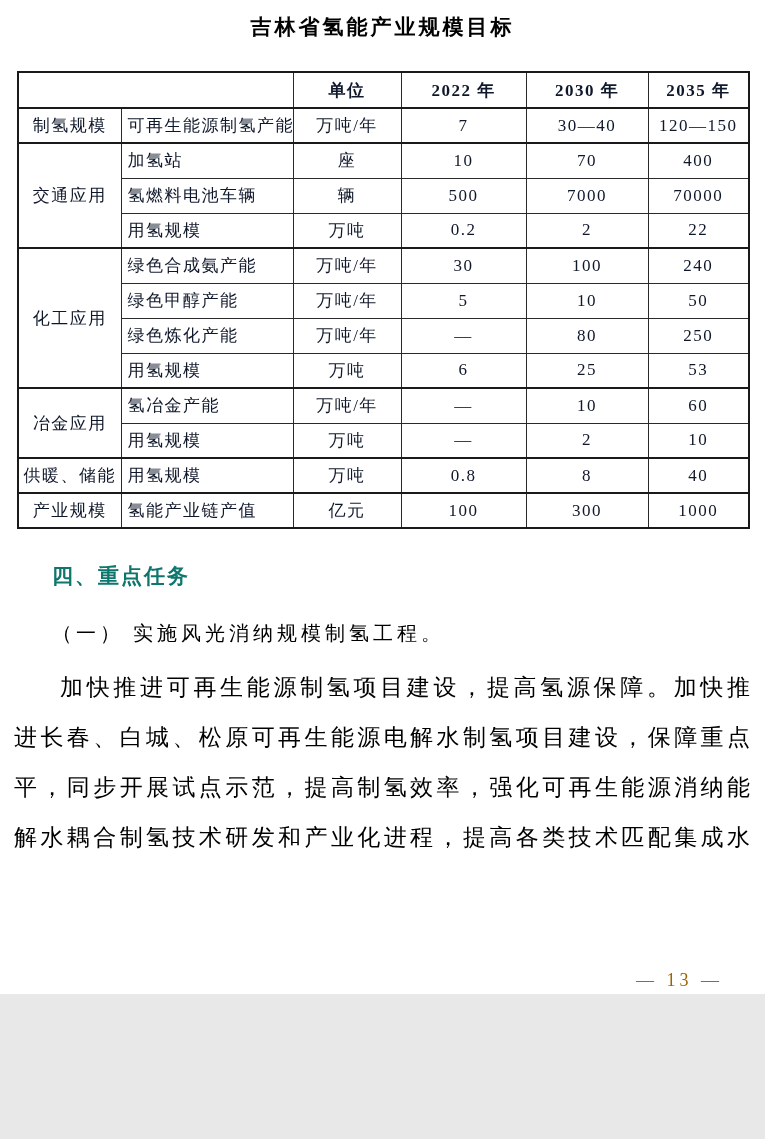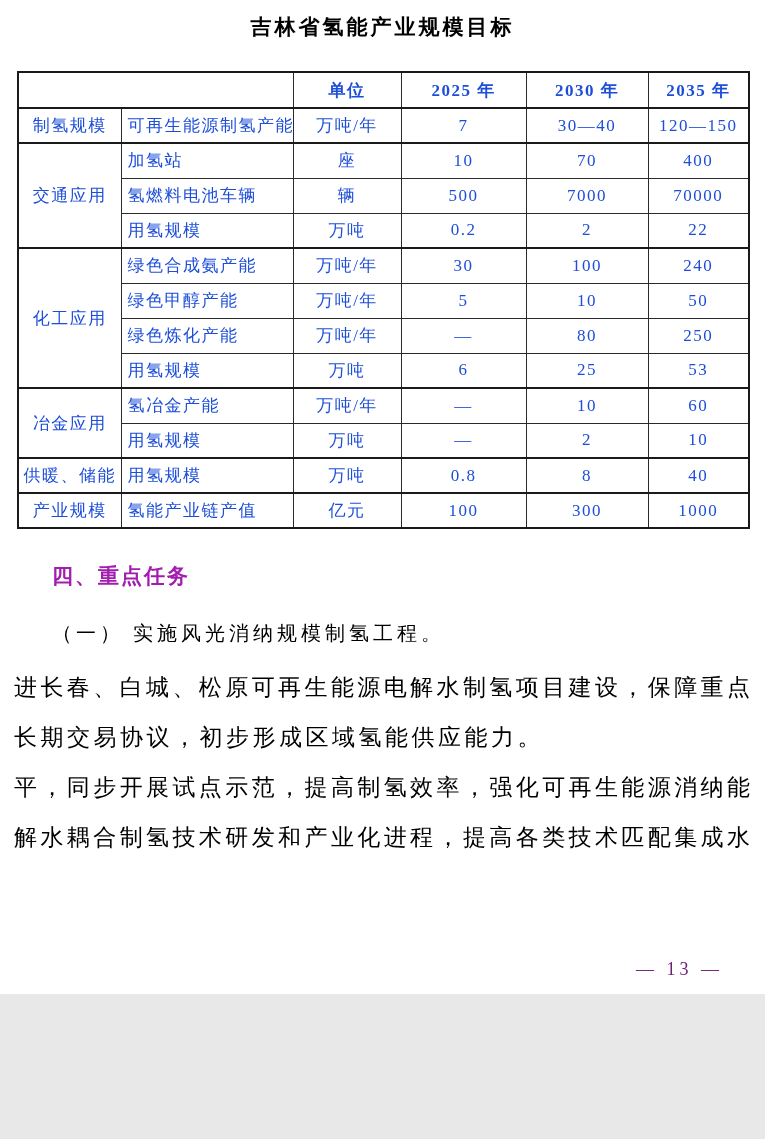--- a/index.html
+++ b/index.html
@@ -23,42 +23,42 @@
     letter-spacing: 3px;
     color: #000;
   }
   table.targets {
     border-collapse: collapse;
     table-layout: fixed;
     width: 731px;
     margin: 30px 0 0 17px;
     font-size: 17px;
     letter-spacing: 1.5px;
-    color: #1d4ed8;
+    color: #0f172a;
   }
   table.targets td {
     border: 1px solid #2a2a2a;
     text-align: center;
     vertical-align: middle;
     height: 35px;
     padding: 2px 4px;
     overflow: hidden;
     white-space: nowrap;
   }
   table.targets tr.hdr td { height: 36px; font-weight: bold; }
   table.targets { border: 2px solid #1a1a1a; }
   table.targets tr.grp td { border-top-width: 2px; border-top-color: #1a1a1a; }
   table.targets td.item { text-align: left; padding-left: 6px; }
   .h1 {
     margin: 33px 0 0 52px;
     font-family: "Liberation Sans", sans-serif;
     font-weight: bold;
     font-size: 21px;
     letter-spacing: 2px;
-    color: #a21caf;
+    color: #0f766e;
   }
   .h2 {
     margin: 30px 0 12px 52px;
     font-size: 20px;
     letter-spacing: 4px;
     color: #000;
   }
   .bodytext {
     margin: 16px 14px 0 14px;
     font-size: 23px;
@@ -72,24 +72,24 @@
     text-justify: inter-character;
     letter-spacing: 1px;
     white-space: nowrap;
     overflow: hidden;
   }
   .bline.first { text-indent: 2em; }
   .bline.short { text-align-last: left; letter-spacing: 3.5px; }
   .page-number {
     position: absolute;
     right: 42px;
-    bottom: 14px;
+    bottom: 3px;
     font-size: 18px;
     letter-spacing: 4px;
-    color: #701a75;
+    color: #a16207;
     margin-top: 34px;
   }
 </style>
 </head>
 <body>
 
 <div class="page">
 
   <div class="doc-title">吉林省氢能产业规模目标</div>
 
@@ -99,21 +99,21 @@
         <col style="width:172px">
         <col style="width:108px">
       <col style="width:125px">
         <col style="width:122px">
         <col style="width:101px">
     </colgroup>
     <tbody>
         <tr class="hdr">
       <td colspan="2"></td>
       <td>单位</td>
-      <td>2025 年</td>
+      <td>2022 年</td>
       <td>2030 年</td>
       <td>2035 年</td>
     </tr>
 
     <tr class="grp">
       <td>制氢规模</td>
       <td class="item">可再生能源制氢产能</td>
       <td>万吨/年</td>
       <td>7</td>
       <td>30—40</td>
@@ -206,21 +206,21 @@
       <td>300</td>
       <td>1000</td>
     </tr>
   </tbody>
     </table>
 
   <div class="h1">四、重点任务</div>
   <div class="h2">（一） 实施风光消纳规模制氢工程。</div>
 
   <div class="bodytext">
+    <div class="bline first">加快推进可再生能源制氢项目建设，提高氢源保障。加快推</div>
     <div class="bline">进长春、白城、松原可再生能源电解水制氢项目建设，保障重点</div>
-    <div class="bline short">长期交易协议，初步形成区域氢能供应能力。</div>
     <div class="bline">平，同步开展试点示范，提高制氢效率，强化可再生能源消纳能</div>
     <div class="bline">解水耦合制氢技术研发和产业化进程，提高各类技术匹配集成水</div>
   </div>
 
   <div class="page-number">— 13 —</div>
 
 </div>
 
 </body></html>

